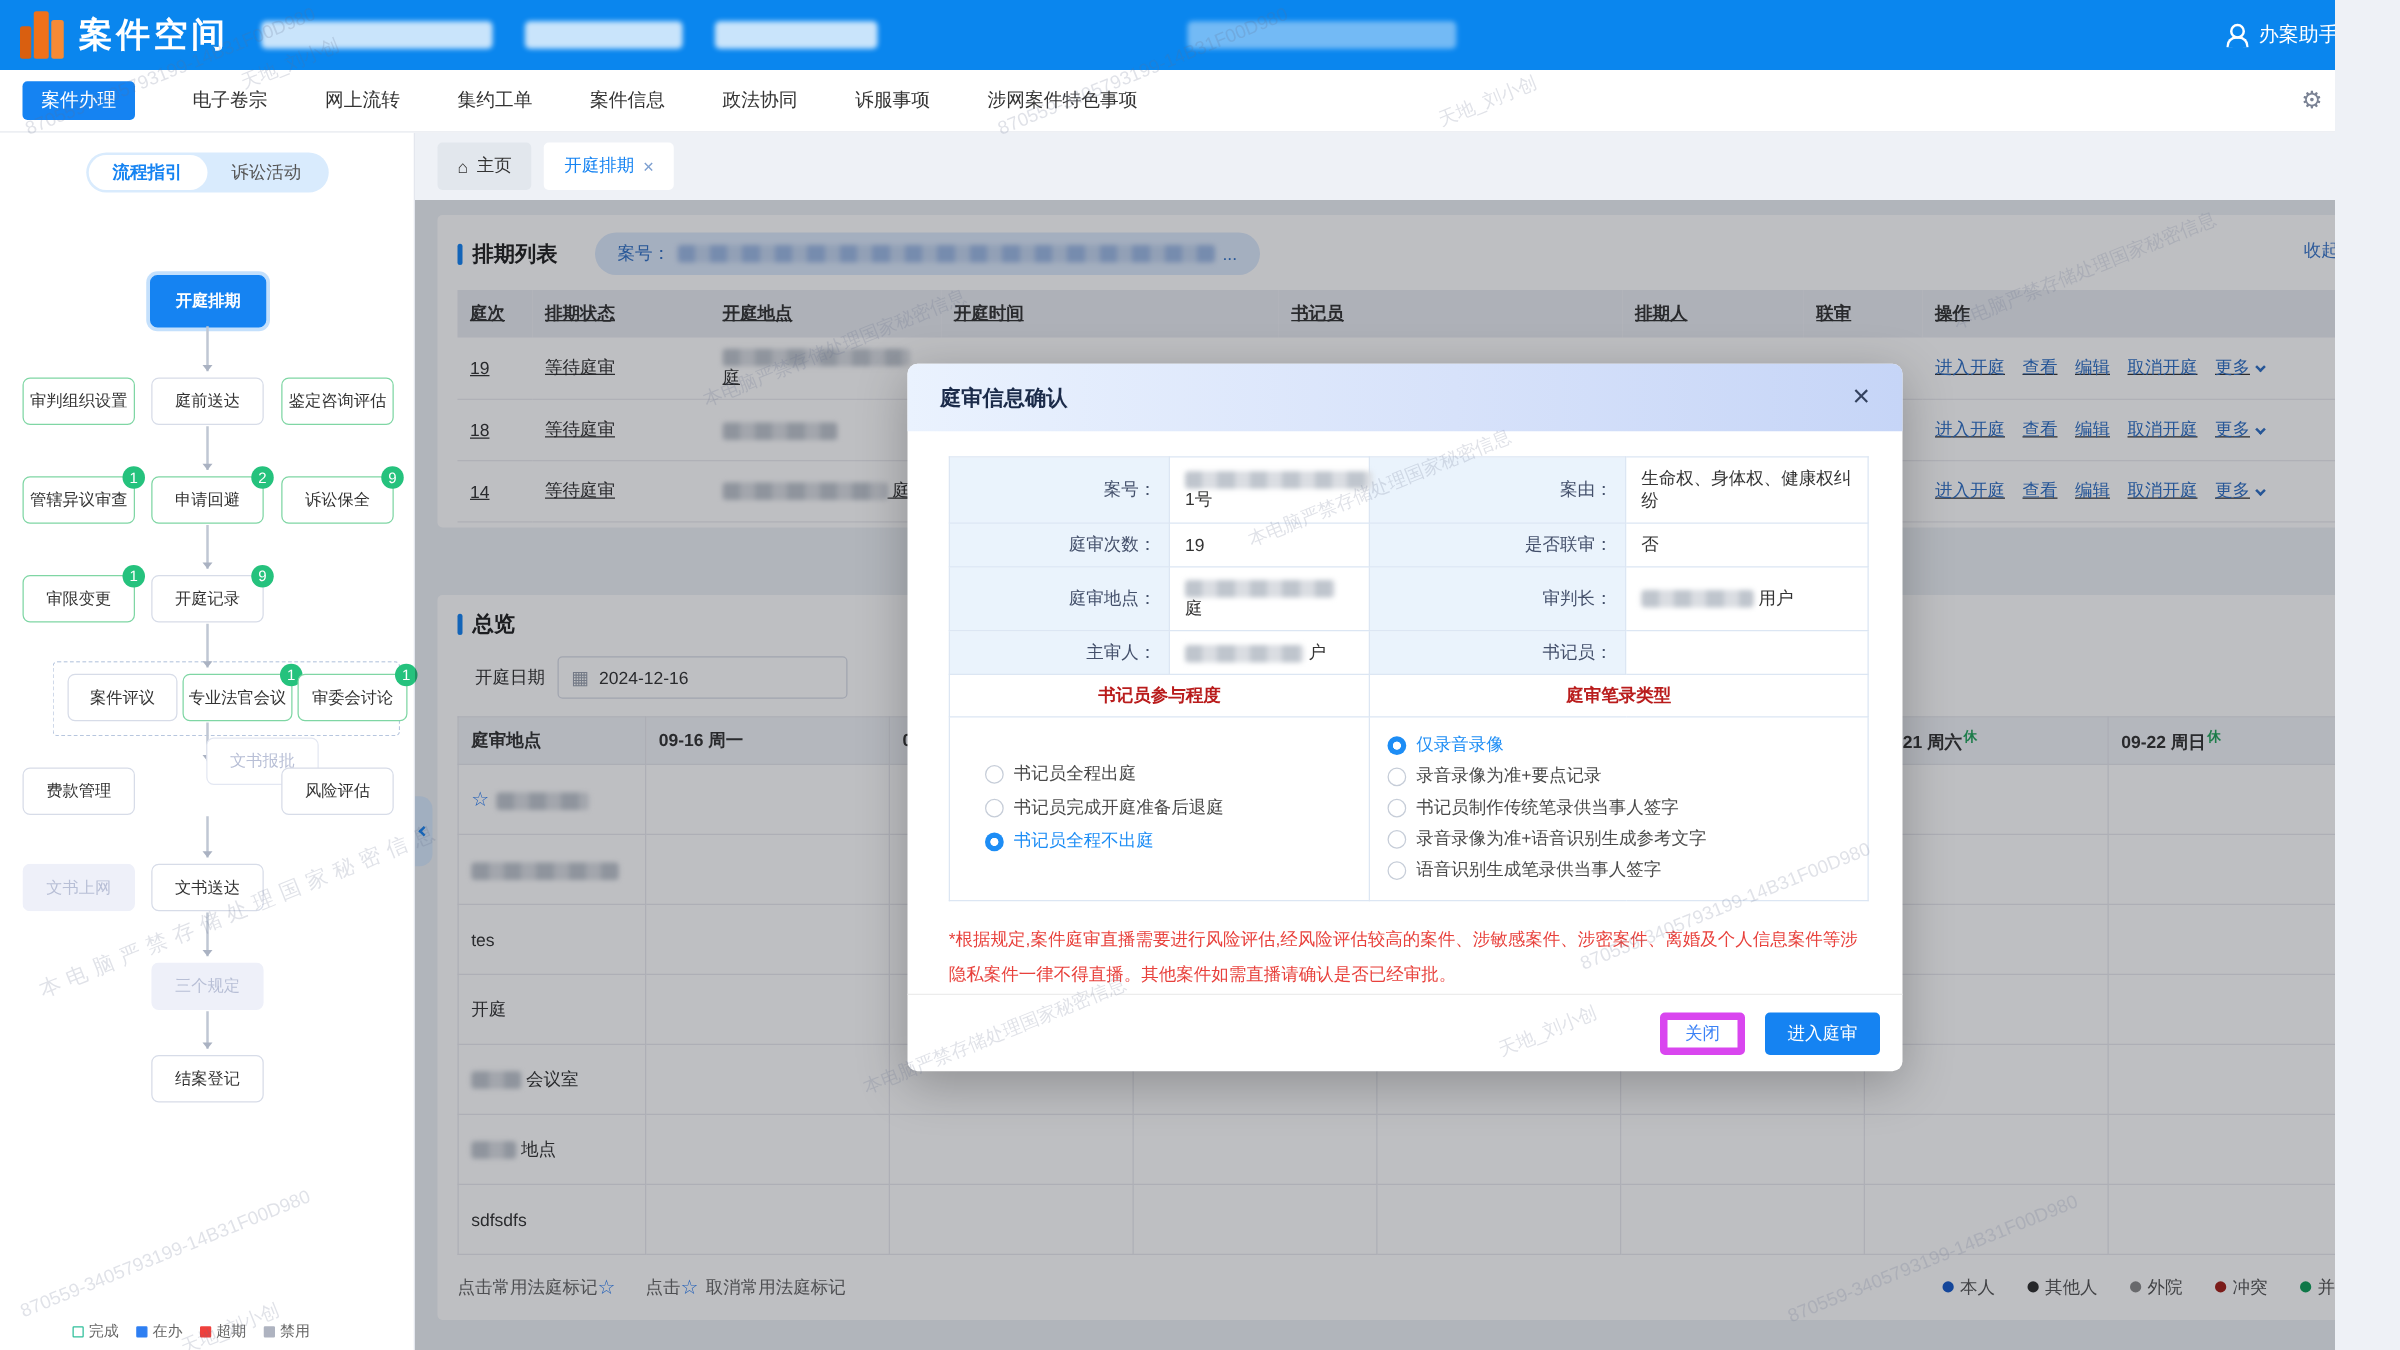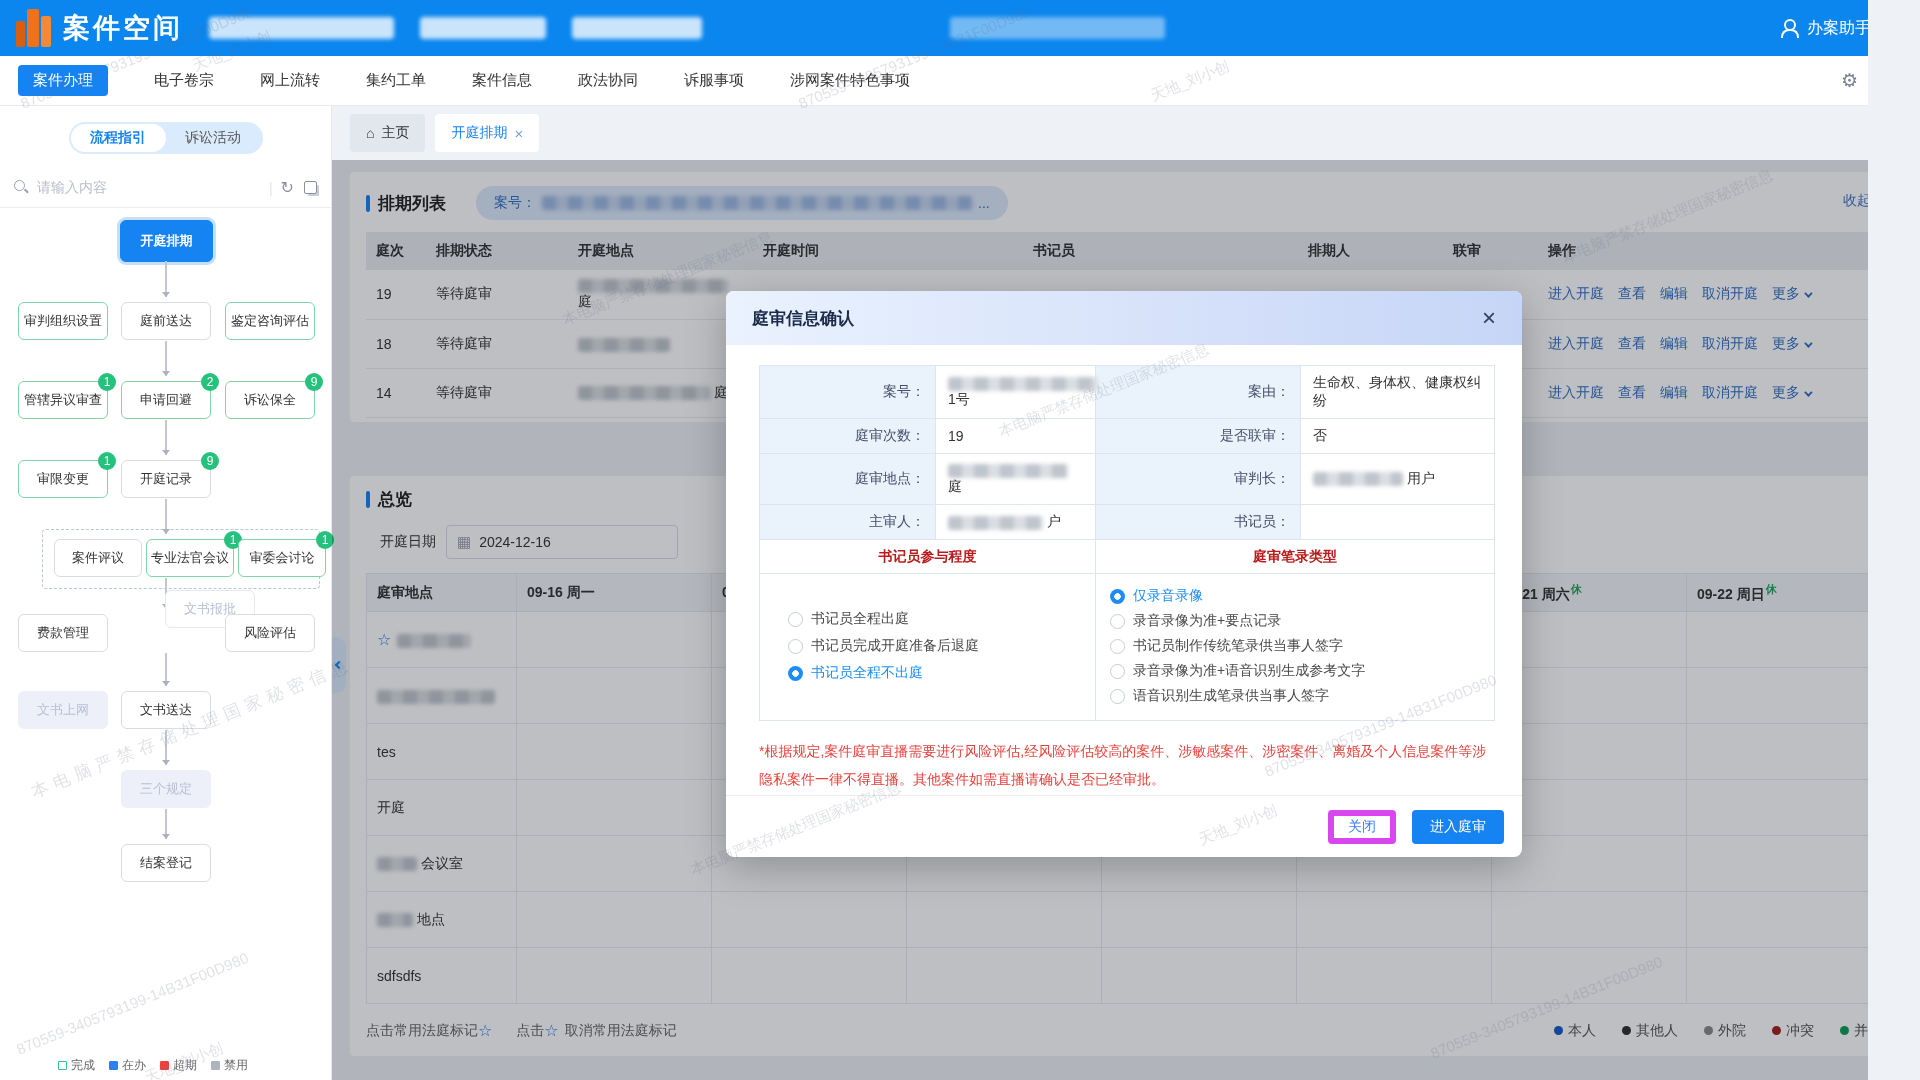--- a/index.html
+++ b/index.html
@@ -64,21 +64,21 @@
   .tab.home { background:#e2e7ed; color:#333; }
   .tab.current { background:#fff; color:#1583f2; }
   .tab .x { color:#7d9fd0; font-size:15px; }
   .panel { position:absolute; left:18px; width:1552px; background:#fff; border-radius:4px; }
   .panel.schedule { top:66px; height:250px; padding:14px 16px; }
   .p-titlerow { display:flex; align-items:center; }
   .p-bar { width:4px; height:17px; background:#1583f2; border-radius:2px; margin-right:8px; }
   .p-title { font-size:17px; font-weight:bold; color:#222; }
   .case-pill { margin-left:30px; height:34px; border-radius:17px; background:#dce9fb; display:flex; align-items:center; padding:0 18px; color:#2f6fc4; font-size:14px; gap:6px; }
   .collapse-link { position:absolute; right:20px; top:20px; color:#3a76c9; font-size:14px; display:flex; align-items:center; gap:4px; cursor:pointer; }
-  table.sched { width:1520px; margin-top:12px; border-collapse:collapse; table-layout:fixed; }
+  table.sched { width:1520px; margin-top:12px; border-collapse:collapse; table-layout:fixed;text-decoration:underline; }
   table.sched th { background:#e9ecf1; height:38px; text-align:left; padding:0 10px; font-size:14px; color:#333; font-weight:bold; }
   table.sched td { height:49px; border-bottom:1px solid #ececf0; padding:0 10px; font-size:14px; color:#333; }
   .act-link { color:#2f6fc4; margin-right:14px; cursor:pointer; white-space:nowrap; }
   .act-more .chev { border-color:#2f6fc4; width:6px; height:6px; }
   .blurbar { display:inline-block; height:14px; border-radius:3px; vertical-align:middle;
              background:repeating-linear-gradient(90deg,#bfc5cd 0 14px,#dadde2 14px 26px); filter:blur(2px); }
   .blurbar.blue { background:repeating-linear-gradient(90deg,#9db9e4 0 14px,#c3d5ef 14px 26px); }
 
   .panel.overview { top:370px; height:580px; padding:12px 16px; }
   .ov-chev { position:absolute; right:24px; top:18px; color:#9aa0ab; }
@@ -166,27 +166,20 @@
       <div class="nav-icons">
       <span class="gear">⚙</span>
       <span class="help">?</span>
     </div>
   </div>
 
   <div class="sidebar">
     <div class="side-tabs">
       <div class="side-tab active">流程指引</div>
       <div class="side-tab">诉讼活动</div>
-    </div>
-    <div class="side-search">
-      <span class="mag"></span>
-      <span class="ph">请输入内容</span>
-      <span class="sep">|</span>
-      <span class="refresh-ico">↻</span>
-      <span class="layers-ico"></span>
     </div>
     <div class="flow" id="flow">
       <div class="fgroup"></div>
     <div class="fnode active" style="left: 120px; width: 93px; top: 24px;">开庭排期</div>
         <div class="fa" style="top: 65px; height: 36px;"></div>
         <div class="fnode done" style="left: 18px; width: 90px; top: 106px;">审判组织设置</div>
         <div class="fnode normal" style="left: 121px; width: 90px; top: 106px;">庭前送达</div>
         <div class="fnode done" style="left: 225px; width: 90px; top: 106px;">鉴定咨询评估</div>
         <div class="fa" style="top: 145px; height: 35px;"></div>
         <div class="fnode done" style="left: 18px; width: 90px; top: 185px;">管辖异议审查<span class="badge">1</span></div>

